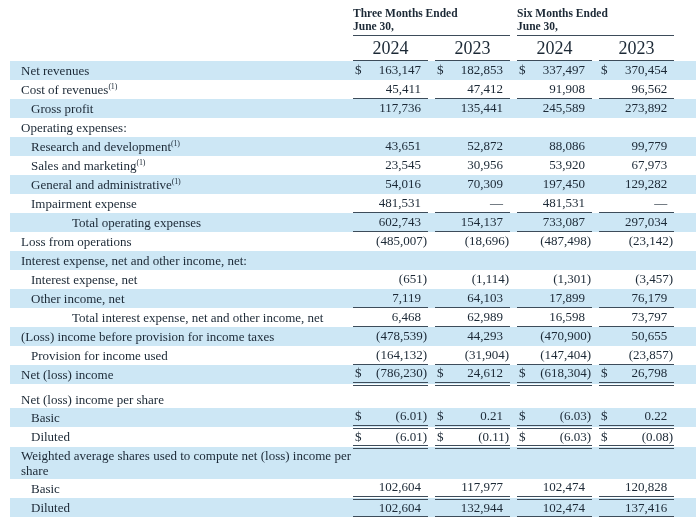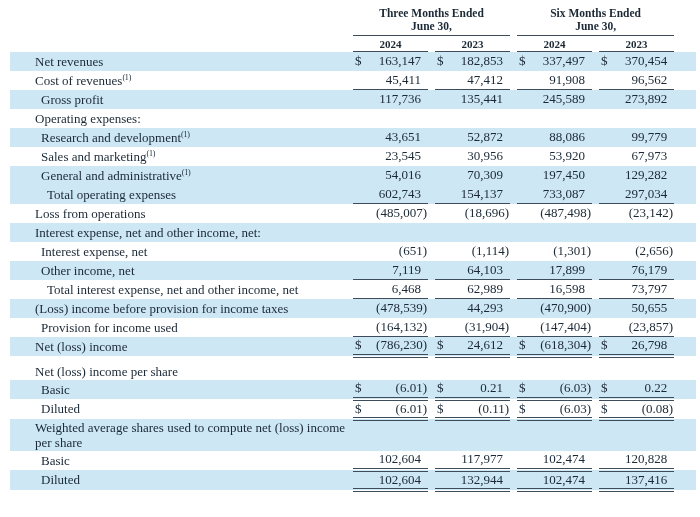--- a/index.html
+++ b/index.html
@@ -11,33 +11,33 @@
   html,body{margin:0;padding:0;}
   body{
     width:700px;height:517px;overflow:hidden;background:#ffffff;
     font-family:"Liberation Serif", serif;color:var(--txt);
   }
   .page{padding:5px 4px 0 10px;}
   table{border-collapse:collapse;table-layout:fixed;width:686px;}
   td{padding:0;font-size:13px;vertical-align:middle;white-space:nowrap;overflow:visible;}
 
   
-  .grp{font-weight:700;font-size:11.5px;line-height:12.5px;text-align:center;
+  .grp{font-weight:700;font-size:11.5px;line-height:12.5px;
        padding:2px 0 3px 0;vertical-align:bottom;}
-  .yr{font-weight:700;font-size:11px;text-align:center;padding:2px 0 1px 0;}
+  .yr{font-weight:400;font-size:18px;text-align:center;padding:2px 0 1px 0;}
   .rule-b{border-bottom:1px solid var(--rule);}
 
   
   tbody td{height:19px;}
   .bg-blue td{background:var(--hl);}
   .bg-white td{background:#ffffff;}
   .label{white-space:normal;line-height:15px;padding-top:1px;padding-bottom:1px;}
-  .i0{padding-left:25px;}
-  .i1{padding-left:31px;margin-top:48px;}
-  .i2{padding-left:37px;}
+  .i0{padding-left:11px;}
+  .i1{padding-left:21px;margin-top:48px;}
+  .i2{padding-left:62px;}
   sup{font-size:8px;line-height:0;vertical-align:super;letter-spacing:-0.2px;}
   .dollar{text-align:left;padding-left:2px;}
   .val{text-align:right;padding-right:7px;}
   .val.neg{padding-right:1px;text-align:right;}
   .rule-s{border-bottom:1px solid var(--rule);margin-left:48px;}
   .rule-d{border-bottom:4px double var(--rule);}
   tr.gapped td{padding-top:8px;}
 </style>
 </head>
 <body>
@@ -173,20 +173,35 @@
           <td class="dollar"></td>
           <td class="val">70,309</td>
           <td></td>
           <td class="dollar"></td>
           <td class="val">197,450</td>
           <td></td>
           <td class="dollar"></td>
           <td class="val">129,282</td>
           <td></td>
         </tr>
+        <tr class="bg-white">
+          <td class="label i1"><span>Impairment expense</span></td>
+          <td class="dollar rule-s"></td>
+          <td class="val rule-s">481,531</td>
+          <td></td>
+          <td class="dollar rule-s"></td>
+          <td class="val rule-s">—</td>
+          <td></td>
+          <td class="dollar rule-s"></td>
+          <td class="val rule-s">481,531</td>
+          <td></td>
+          <td class="dollar rule-s"></td>
+          <td class="val rule-s">—</td>
+          <td></td>
+        </tr>
         <tr class="bg-blue">
           <td class="label i2"><span>Total operating expenses</span></td>
           <td class="dollar rule-s"></td>
           <td class="val rule-s">602,743</td>
           <td></td>
           <td class="dollar rule-s"></td>
           <td class="val rule-s">154,137</td>
           <td></td>
           <td class="dollar rule-s"></td>
           <td class="val rule-s">733,087</td>
@@ -219,21 +234,21 @@
           <td class="dollar"></td>
           <td class="val neg">(651)</td>
           <td></td>
           <td class="dollar"></td>
           <td class="val neg">(1,114)</td>
           <td></td>
           <td class="dollar"></td>
           <td class="val neg">(1,301)</td>
           <td></td>
           <td class="dollar"></td>
-          <td class="val neg">(2,656)</td>
+          <td class="val neg">(3,457)</td>
           <td></td>
         </tr>
         <tr class="bg-blue">
           <td class="label i1"><span>Other income, net</span></td>
           <td class="dollar rule-s"></td>
           <td class="val rule-s">7,119</td>
           <td></td>
           <td class="dollar rule-s"></td>
           <td class="val rule-s">64,103</td>
           <td></td>

